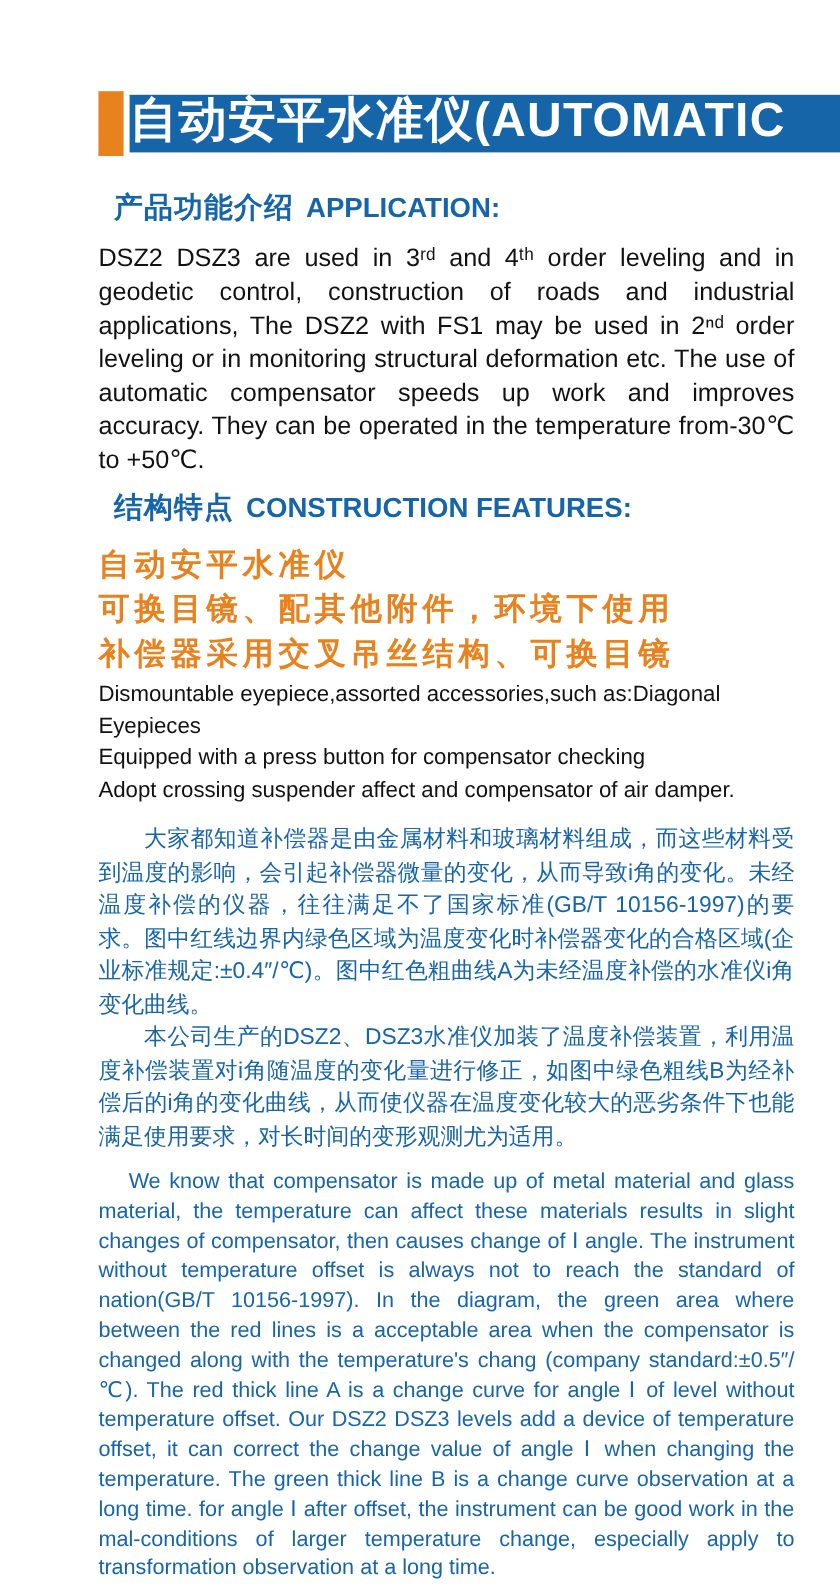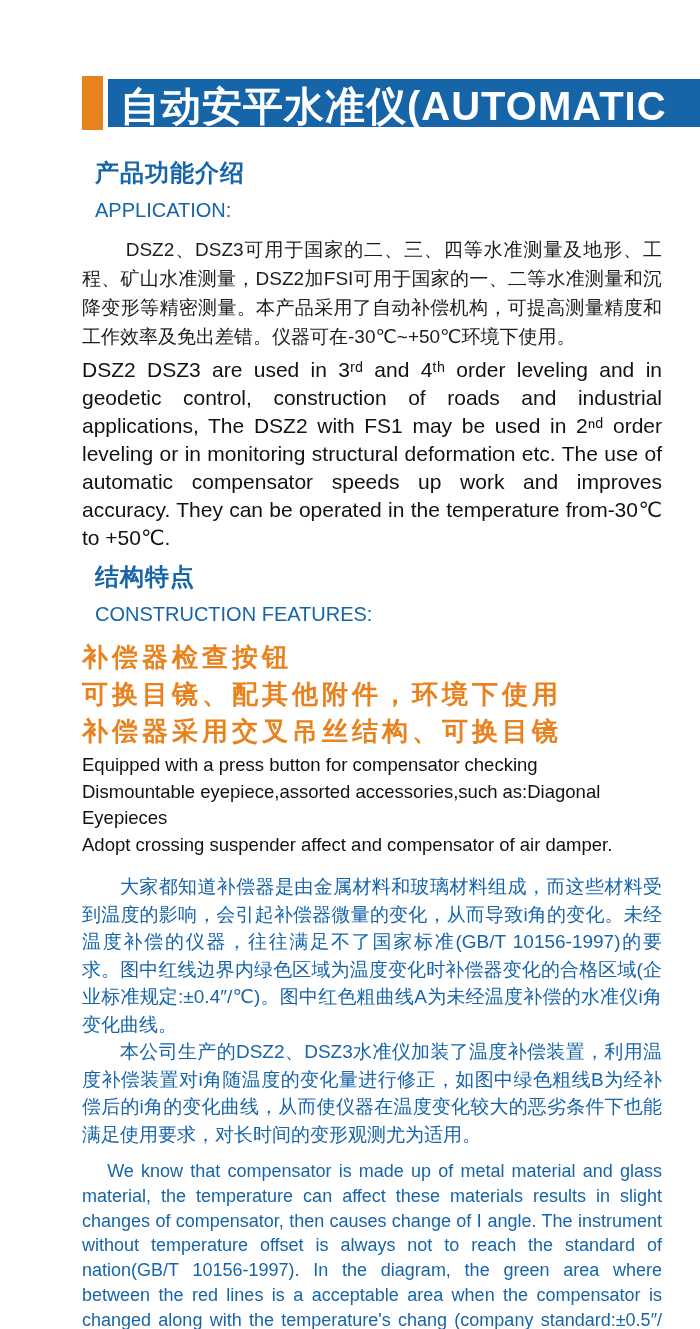--- a/index.html
+++ b/index.html
@@ -29,52 +29,50 @@
     background: #E8821E;
     flex: 0 0 auto;
   }
   .banner .bar {
     flex: 1 1 auto;
     margin-left: 5px;
     margin-top: 3px;
     margin-bottom: 3px;
     background: #1565A8;
     display: flex;
-    align-items: flex-start;
-    padding-left: 12px;
+    align-items: flex-end;
     overflow: hidden;
   }
   .banner .bar .title {
     color: #ffffff;
     font-weight: bold;
     font-size: 40px;
     letter-spacing: 1px;
     white-space: nowrap;
   }
 
   
   section { margin: 0 38px 0 82px; }
 
   .sec-heading {
     margin: 13px;
     color: #1565A8;
     display: flex;
-    align-items: flex-start;
+    align-items: center;
     gap: 10px;
     white-space: nowrap;
-    flex-direction: column;
   }
   .sec-heading .zh {
     font-size: 24px;
     font-weight: bold;
     letter-spacing: 1px;
   }
   .sec-heading .en {
-    font-size: 20px;
-    font-weight: normal;
+    font-size: 23px;
+    font-weight: bold;
   }
   .heading-application { margin-top: 27px; }
   .heading-features   { margin-top: 9px; }
 
   p { margin: 0; }
 
   .cn-para {
     margin-top: 9px;
     font-size: 19px;
     line-height: 29px;
@@ -135,37 +133,36 @@
     <div class="bar">
       <span class="title">自动安平水准仪(AUTOMATIC</span>
     </div>
   </header>
 
   <section>
     <h2 class="sec-heading heading-application">
       <span class="zh">产品功能介绍</span>
       <span class="en">APPLICATION:</span>
     </h2>
-    <p class="cn-para indent">DSZ2、DSZ3可用于国家的二、三、四等水准测量及地形、工程、矿山水准测量，DSZ2加FSI可用于国家的一、二等水准测量和沉降变形等精密测量。本产品采用了自动补偿机构，可提高测量精度和工作效率及免出差错。仪器可在-30℃~+50℃环境下使用。</p>
     <p class="en-para">DSZ2 DSZ3 are used in 3ʳᵈ and 4ᵗʰ order leveling and in geodetic control, construction of roads and industrial applications, The DSZ2 with FS1 may be used in 2ⁿᵈ order leveling or in monitoring structural deformation etc. The use of automatic compensator speeds up work and improves accuracy. They can be operated in the temperature from-30℃ to +50℃.</p>
   </section>
 
   <section>
     <h2 class="sec-heading heading-features">
       <span class="zh">结构特点</span>
       <span class="en">CONSTRUCTION FEATURES:</span>
     </h2>
     <div class="brush">
-      <p>补偿器检查按钮</p>
+      <p>自动安平水准仪</p>
       <p>可换目镜、配其他附件，环境下使用</p>
       <p>补偿器采用交叉吊丝结构、可换目镜</p>
     </div>
     <div class="feat-en">
+      <p>Dismountable eyepiece,assorted accessories,such as:Diagonal Eyepieces</p>
       <p>Equipped with a press button for compensator checking</p>
-      <p>Dismountable eyepiece,assorted accessories,such as:Diagonal Eyepieces</p>
       <p>Adopt crossing suspender affect and compensator of air damper.</p>
     </div>
   </section>
 
   <section>
     <p class="cn-blue first">大家都知道补偿器是由金属材料和玻璃材料组成，而这些材料受到温度的影响，会引起补偿器微量的变化，从而导致i角的变化。未经温度补偿的仪器，往往满足不了国家标准(GB/T 10156-1997)的要求。图中红线边界内绿色区域为温度变化时补偿器变化的合格区域(企业标准规定:±0.4″/℃)。图中红色粗曲线A为未经温度补偿的水准仪i角变化曲线。</p>
     <p class="cn-blue">本公司生产的DSZ2、DSZ3水准仪加装了温度补偿装置，利用温度补偿装置对i角随温度的变化量进行修正，如图中绿色粗线B为经补偿后的i角的变化曲线，从而使仪器在温度变化较大的恶劣条件下也能满足使用要求，对长时间的变形观测尤为适用。</p>
     <p class="en-blue">We know that compensator is made up of metal material and glass material, the temperature can affect these materials results in slight changes of compensator, then causes change of Ⅰ angle. The instrument without temperature offset is always not to reach the standard of nation(GB/T 10156-1997). In the diagram, the green area where between the red lines is a acceptable area when the compensator is changed along with the temperature's chang (company standard:±0.5″/℃). The red thick line A is a change curve for angle Ⅰ of level without temperature offset. Our DSZ2 DSZ3 levels add a device of temperature offset, it can correct the change value of angle Ⅰ when changing the temperature. The green thick line B is a change curve observation at a long time. for angle Ⅰ after offset, the instrument can be good work in the mal-conditions of larger temperature change, especially apply to transformation observation at a long time.</p>
   </section>
 

